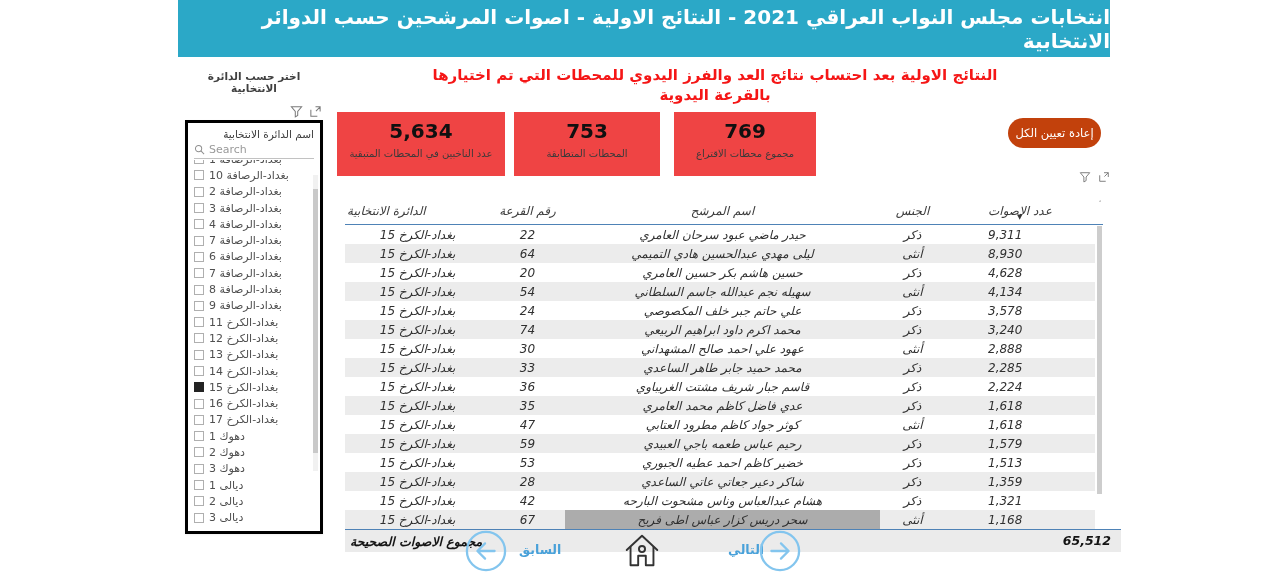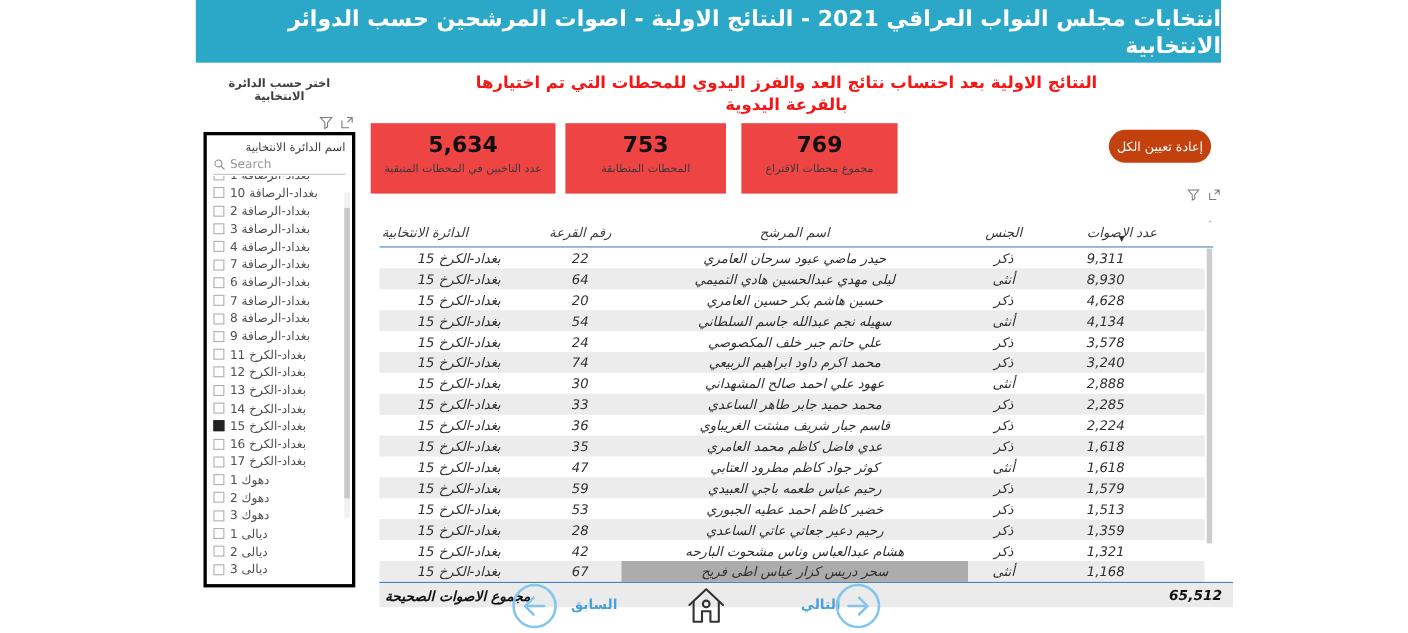--- a/index.html
+++ b/index.html
@@ -348,21 +348,21 @@
         <div class="trow">
           <div class="td c-district">بغداد-الكرخ 15</div>
           <div class="td c-ballot">53</div>
           <div class="td c-name">خضير كاظم احمد عطيه الجبوري</div>
           <div class="td c-gender">ذكر</div>
           <div class="td c-votes">1,513</div>
         </div>
         <div class="trow">
           <div class="td c-district">بغداد-الكرخ 15</div>
           <div class="td c-ballot">28</div>
-          <div class="td c-name">رحيم دعير جعاتي عاتي الساعدي</div>
+          <div class="td c-name">شاكر دعير جعاتي عاتي الساعدي</div>
           <div class="td c-gender">ذكر</div>
           <div class="td c-votes">1,359</div>
         </div>
         <div class="trow">
           <div class="td c-district">بغداد-الكرخ 15</div>
           <div class="td c-ballot">42</div>
           <div class="td c-name">هشام عبدالعباس وناس مشحوت البارحه</div>
           <div class="td c-gender">ذكر</div>
           <div class="td c-votes">1,321</div>
         </div>

